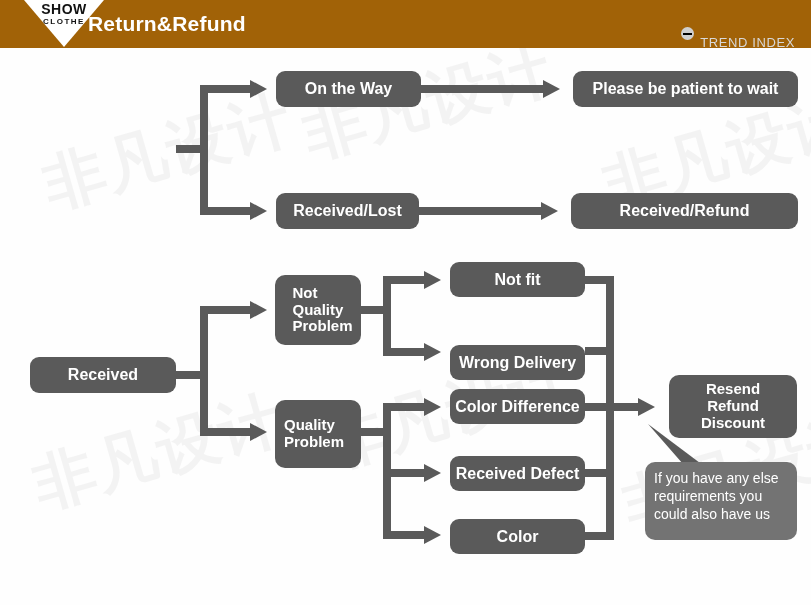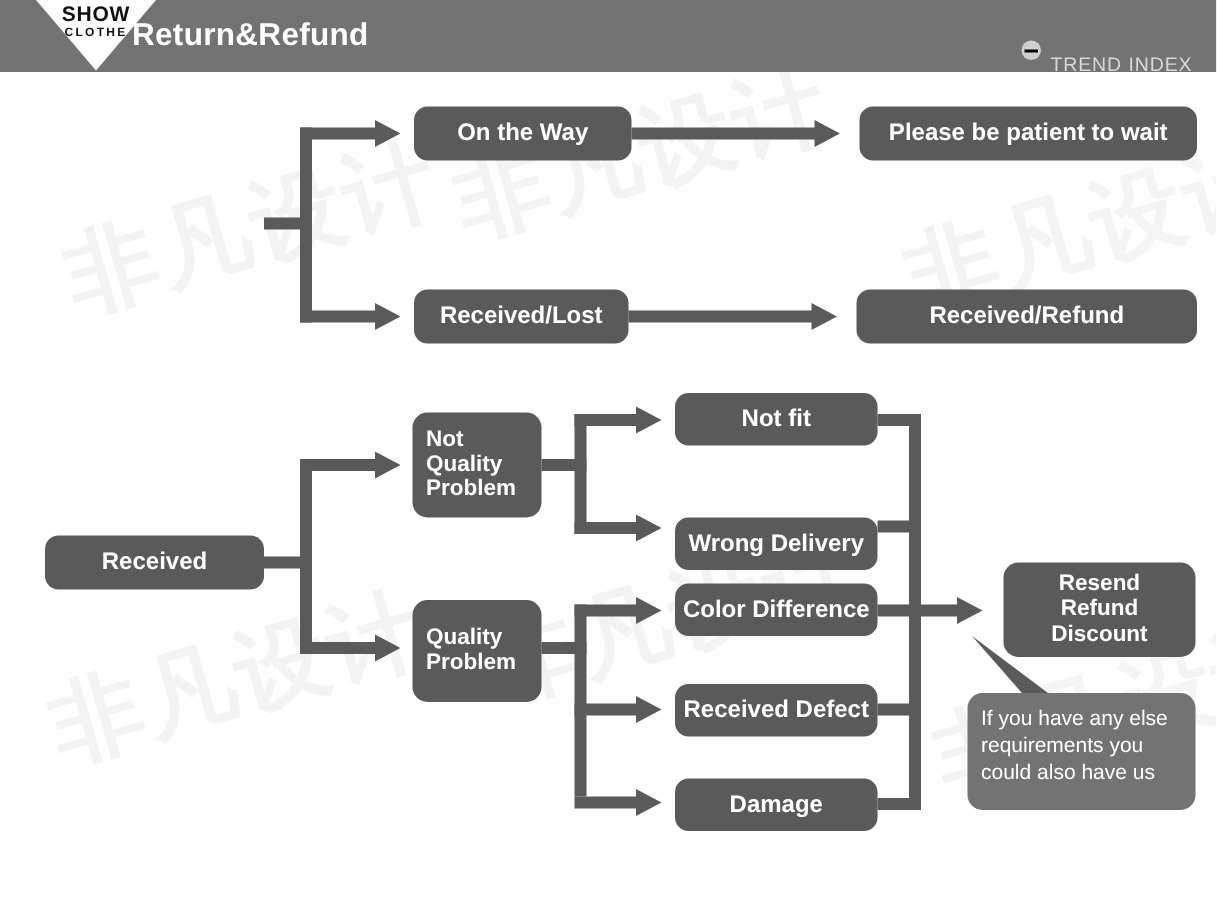--- a/index.html
+++ b/index.html
@@ -37,21 +37,21 @@
     transform: rotate(-16deg);
     user-select: none;
   }
 
   
   .header {
     position: absolute;
     left: 0; top: 0;
     width: 811px;
     height: 48px;
-    background: #737373;
+    background: #a16207;
     z-index: 5;
   }
   .logo-wrap {
     position: absolute;
     left: 24px; top: 0;
     width: 80px;
     height: 48px;
   }
   .logo-tri {
     position: absolute;
@@ -227,21 +227,21 @@
   <div class="arrow" style="left:541px; top:202px;"></div>
   <div class="node" style="left:571px; top:193px; width:227px; height:36px;">Received/Refund</div>
 
   <div class="node" style="left:30px; top:357px; width:146px; height:36px;">Received</div>
 
   <div class="ln" style="left:176px; top:371px; width:32px; height:8px;"></div>
   <div class="ln" style="left:200px; top:306px; width:8px; height:130px;"></div>
 
   <div class="ln" style="left:200px; top:306px; width:55px; height:8px;"></div>
   <div class="arrow" style="left:250px; top:301px;"></div>
-  <div class="node multi" style="left:275px; top:275px; width:86px; height:70px; font-size:15px; justify-content:flex-start; text-align:left; padding-left:9px;">
+  <div class="node multi" style="left:275px; top:275px; width:86px; height:70px; font-size:15px; justify-content:center; text-align:left; padding-left:9px;">
     <span>
       <span>Not</span><br>
       <span>Quality</span><br>
       <span>Problem</span>
     </span>
   </div>
 
   <div class="ln" style="left:200px; top:428px; width:55px; height:8px;"></div>
   <div class="arrow" style="left:250px; top:423px;"></div>
   <div class="node multi" style="left:275px; top:400px; width:86px; height:68px; font-size:15px; justify-content:flex-start; text-align:left; padding-left:9px;">
@@ -268,21 +268,21 @@
   <div class="ln" style="left:383px; top:403px; width:45px; height:8px;"></div>
   <div class="arrow" style="left:424px; top:398px;"></div>
   <div class="node" style="left:450px; top:389px; width:135px; height:35px;">Color Difference</div>
 
   <div class="ln" style="left:383px; top:469px; width:45px; height:8px;"></div>
   <div class="arrow" style="left:424px; top:464px;"></div>
   <div class="node" style="left:450px; top:456px; width:135px; height:35px;">Received Defect</div>
 
   <div class="ln" style="left:383px; top:531px; width:45px; height:8px;"></div>
   <div class="arrow" style="left:424px; top:526px;"></div>
-  <div class="node" style="left:450px; top:519px; width:135px; height:35px;">Damage</div>
+  <div class="node" style="left:450px; top:519px; width:135px; height:35px;">Color</div>
 
   <div class="ln" style="left:585px; top:276px; width:29px; height:8px;"></div>
   <div class="ln" style="left:585px; top:347px; width:29px; height:8px;"></div>
   <div class="ln" style="left:585px; top:403px; width:29px; height:8px;"></div>
   <div class="ln" style="left:585px; top:469px; width:29px; height:8px;"></div>
   <div class="ln" style="left:585px; top:532px; width:29px; height:8px;"></div>
 
   <div class="ln" style="left:606px; top:276px; width:8px; height:264px;"></div>
 
   <div class="ln" style="left:606px; top:403px; width:36px; height:8px;"></div>

